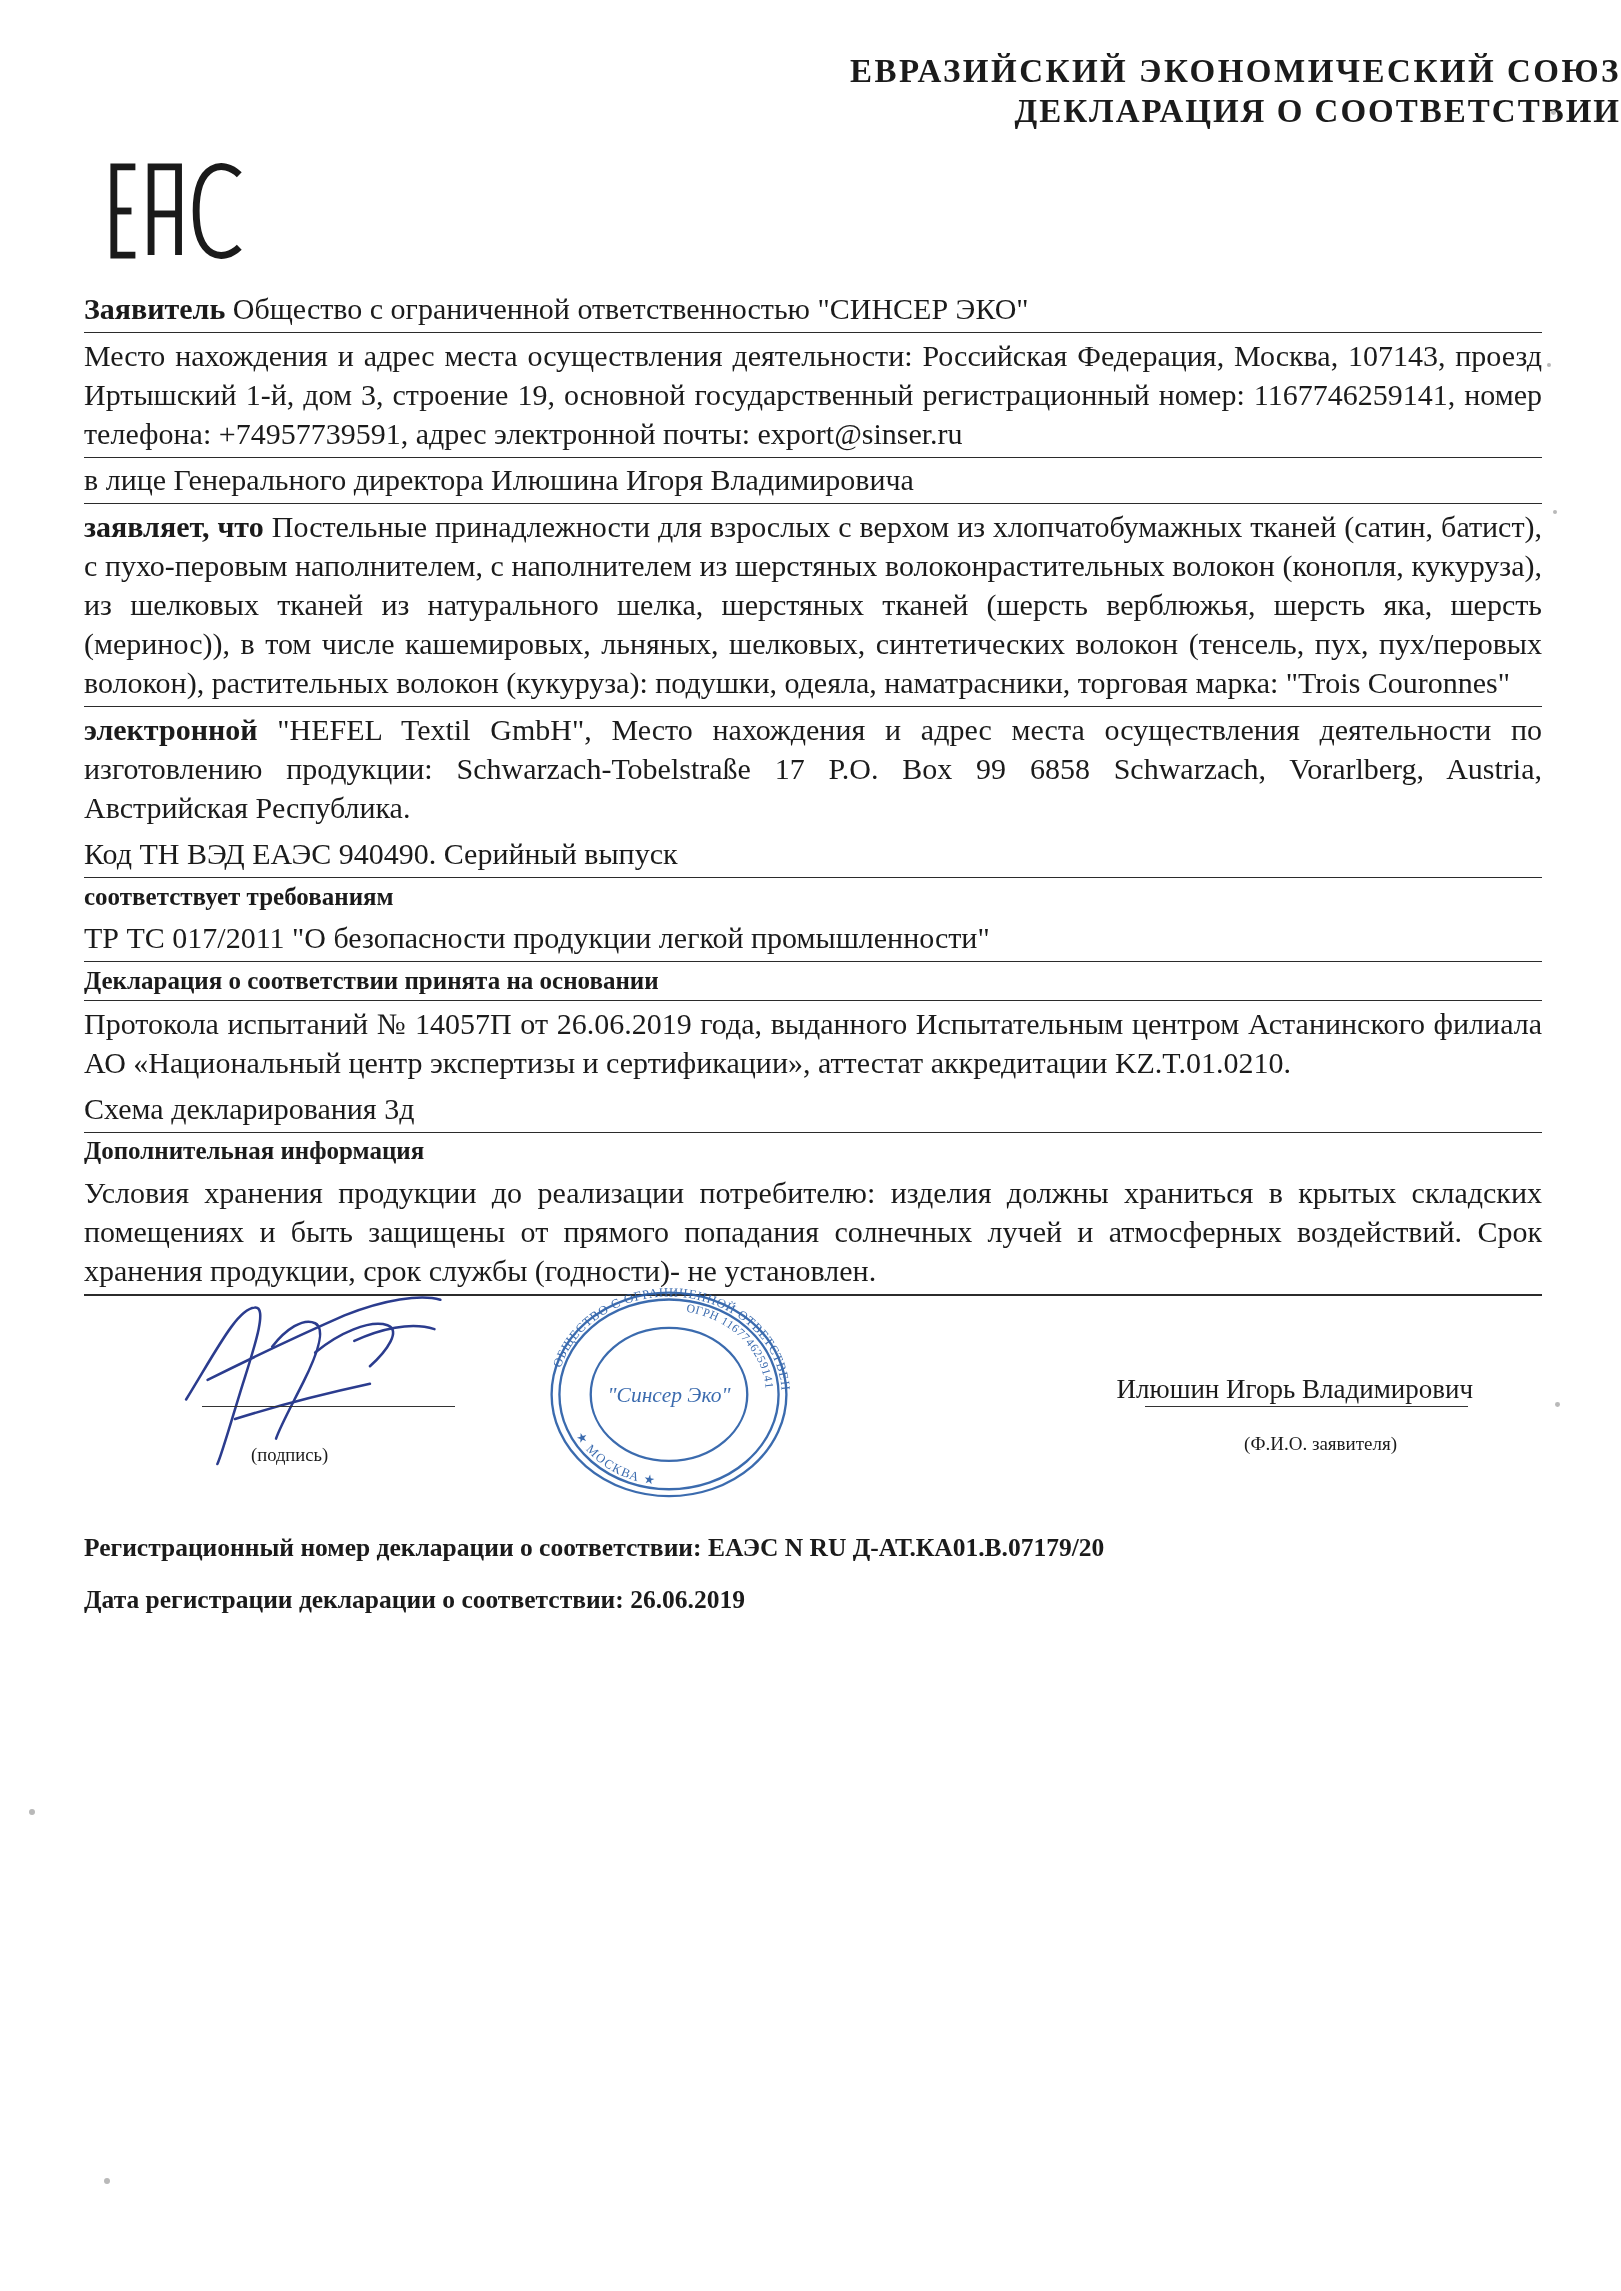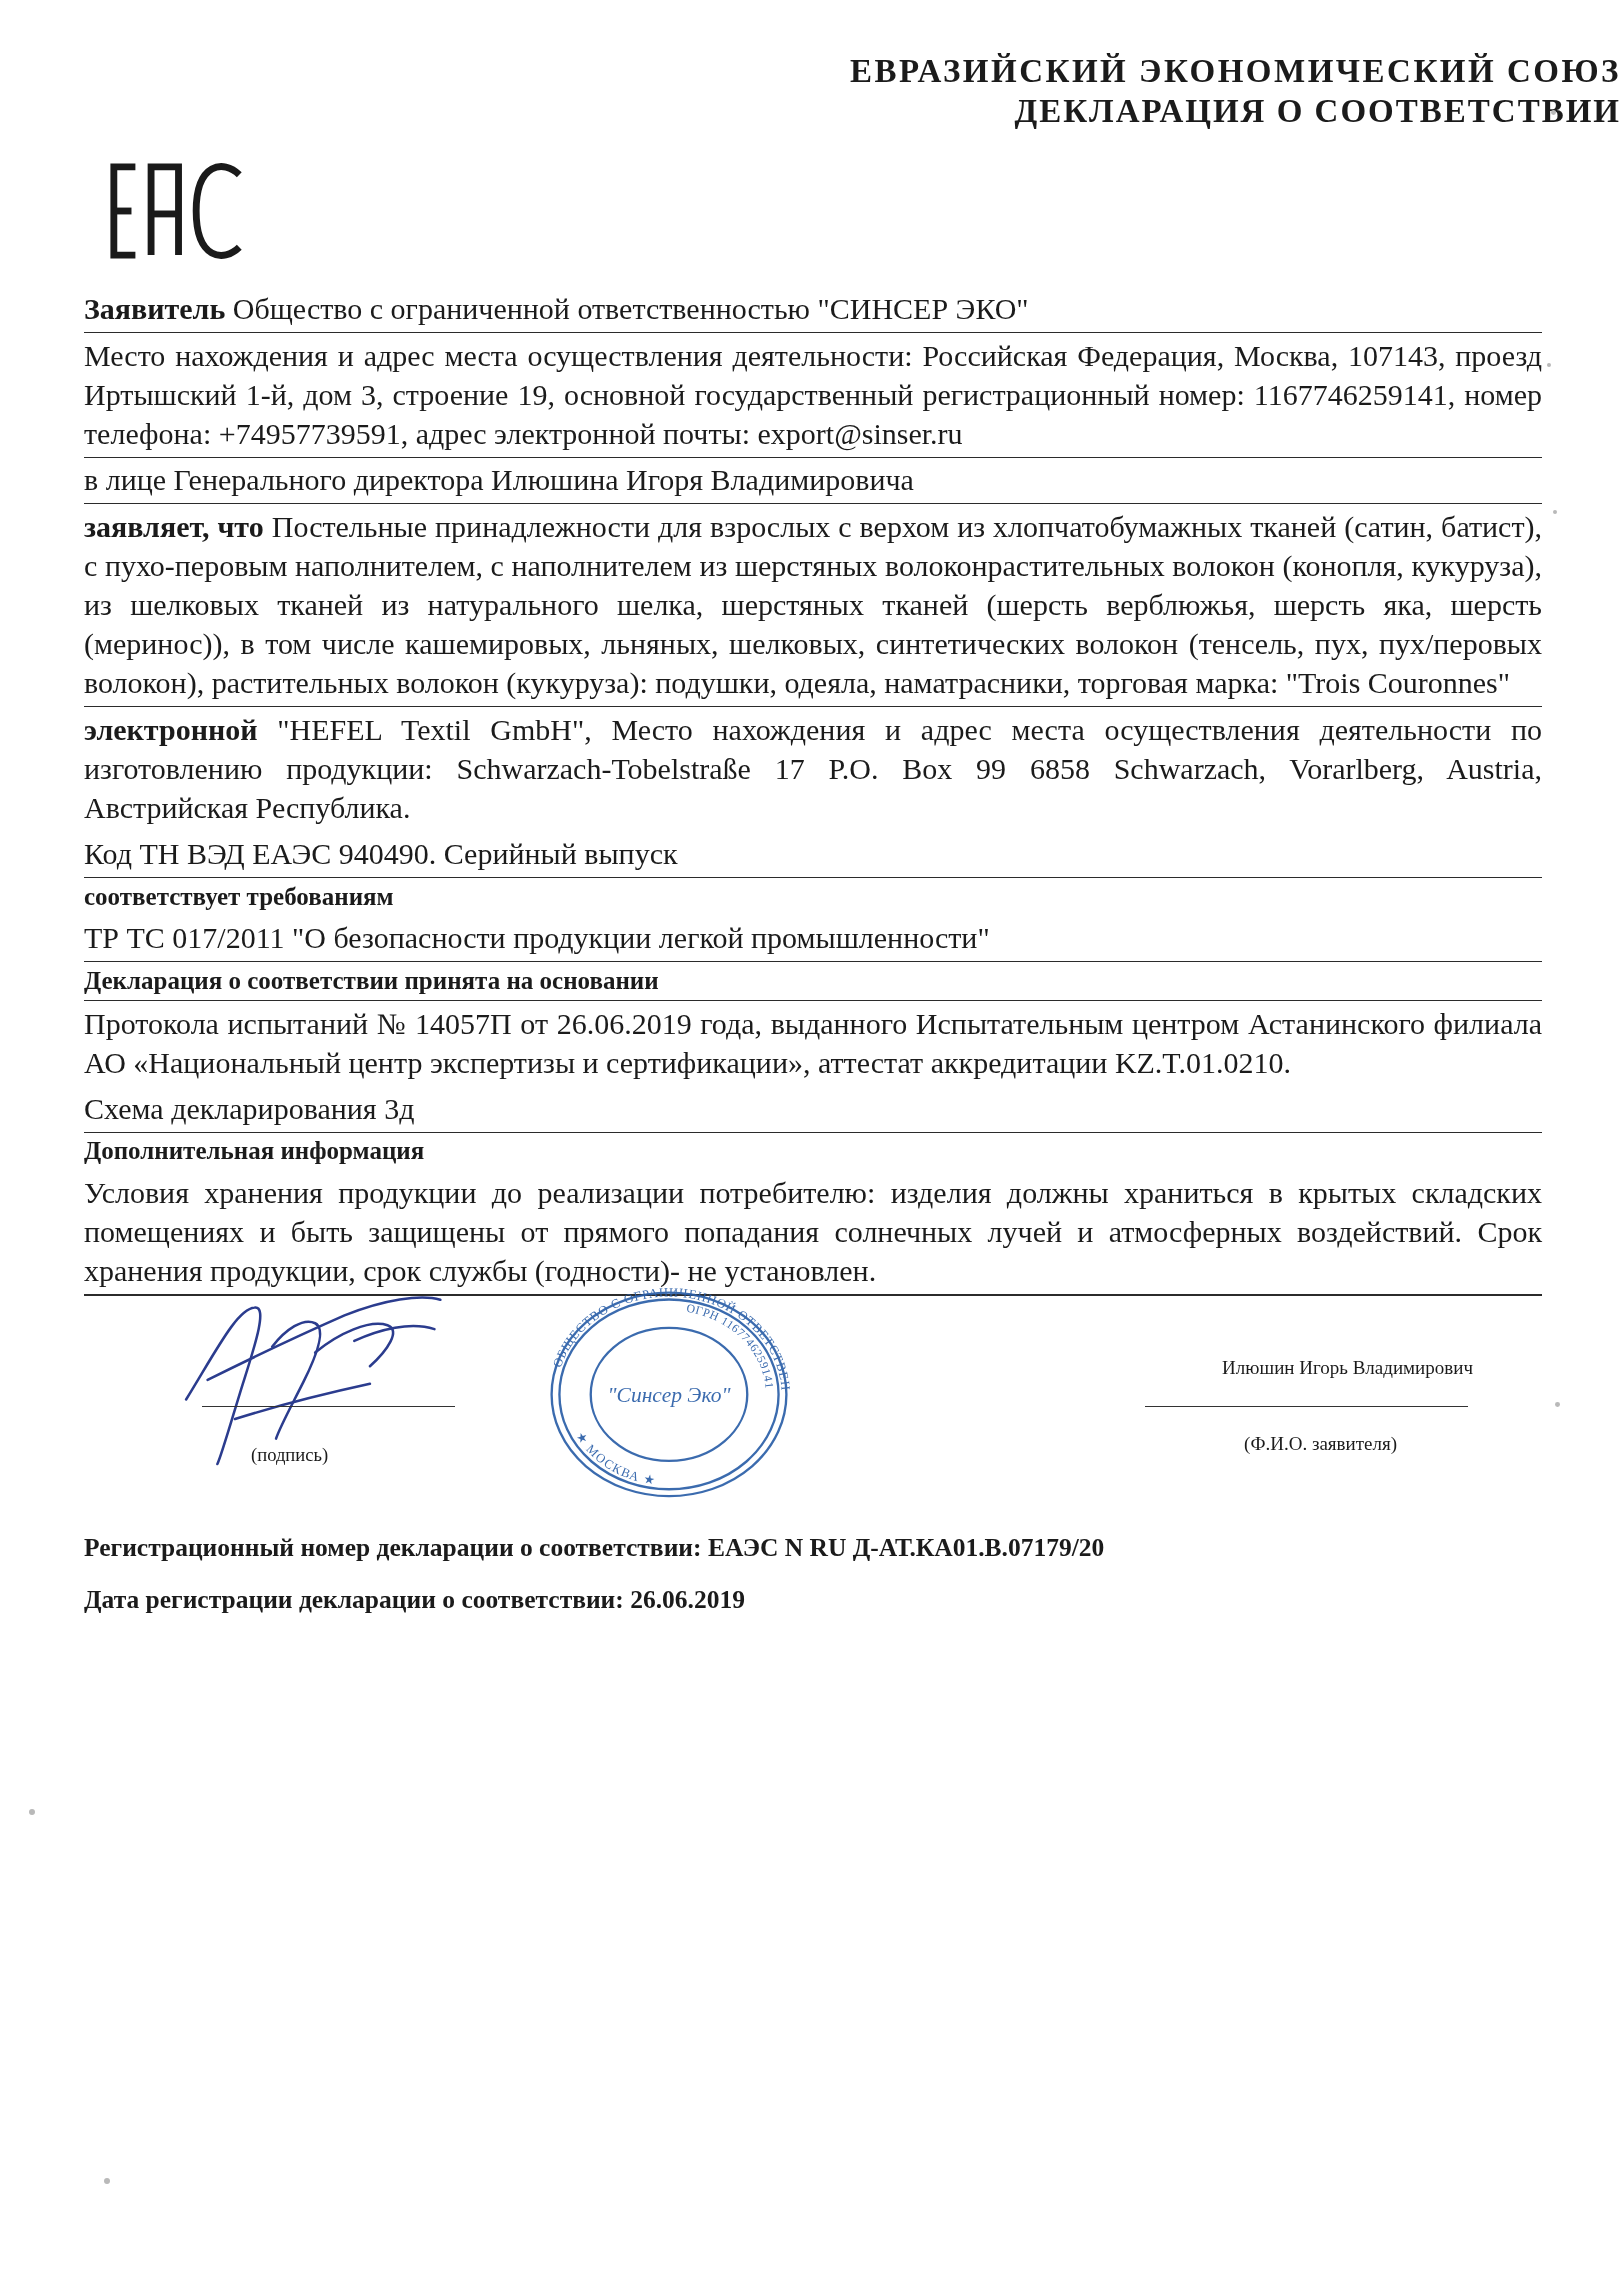--- a/index.html
+++ b/index.html
@@ -71,22 +71,22 @@
   }
   .justify { text-align: justify; text-justify: inter-word; }
   
   .sigzone {
     position: relative;
     height: 227px;
   }
   .sig-name {
     position: absolute;
     right: 69px;
-    top: 61px;
-    font-size: 19px;
+    top: 78px;
+    font-size: 27px;
   }
   .sig-under-left {
     position: absolute;
     left: 167px;
     top: 116px;
     font-size: 18.6px;
     margin-top: 32px;
   }
   .sig-under-right {
     position: absolute;

